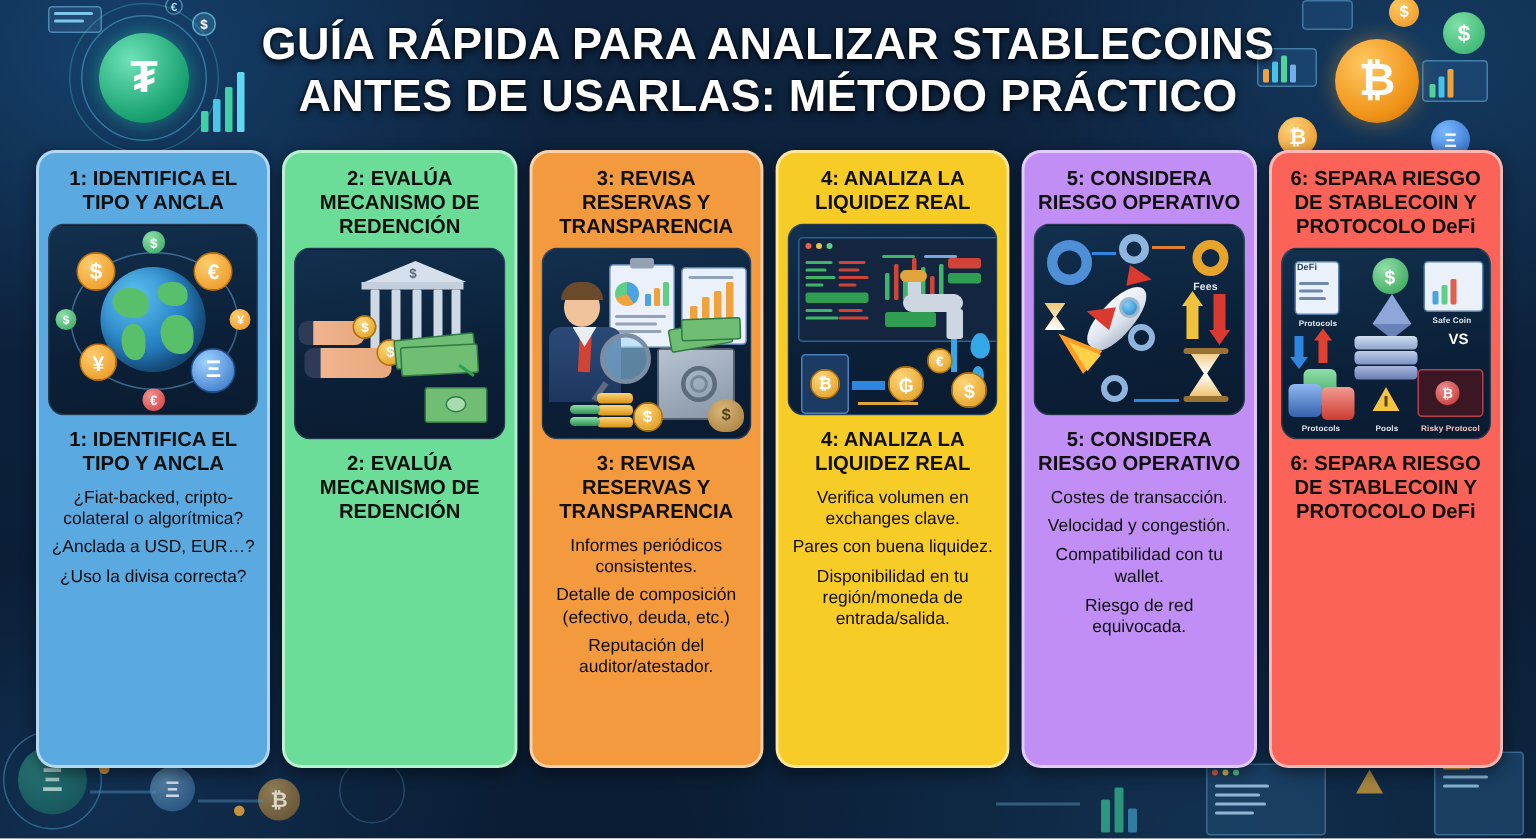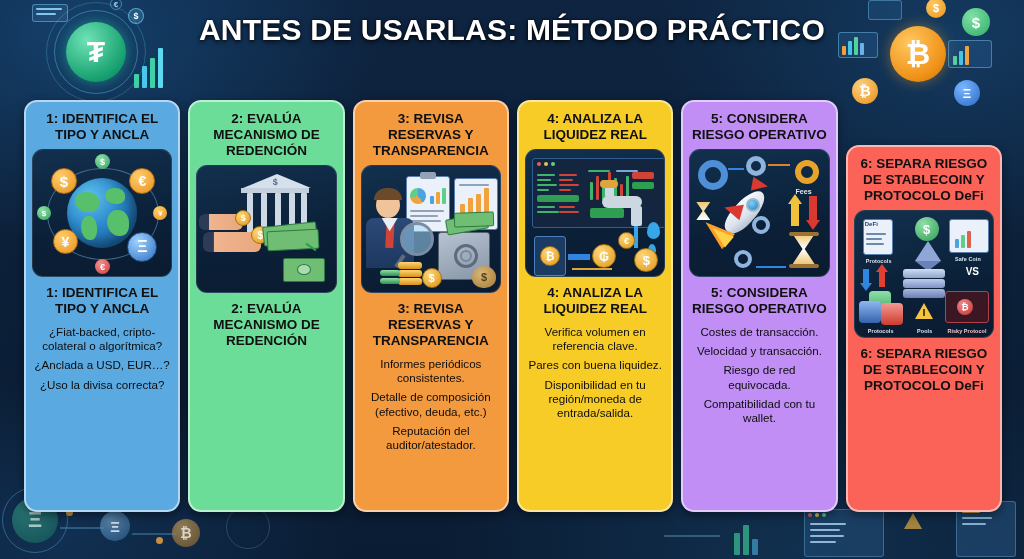--- a/index.html
+++ b/index.html
@@ -258,20 +258,21 @@
     <div class="bar" style="left:148px;top:56px;width:6px;height:16px;background:rgba(70,170,215,.7);"></div>
     <div class="tri-warn" style="left:300px;top:30px;border-bottom-color:rgba(235,175,60,.75);"></div>
     <div class="winbox" style="left:352px;top:18px;width:60px;height:56px;background:rgba(35,80,122,.65);border-color:rgba(120,190,235,.4);"></div>
     <div class="rowbar" style="left:358px;top:28px;width:18px;background:#e8a33e;"></div>
     <div class="rowbar" style="left:358px;top:34px;width:30px;background:#8fc0e2;"></div>
     <div class="rowbar" style="left:358px;top:40px;width:24px;background:#8fc0e2;"></div>
     <div class="arrow" style="left:60px;top:52px;width:56px;background:rgba(120,180,220,.4);"></div>
   </div>
 
   <div class="title-wrap">
+    <div class="title-line">GUÍA RÁPIDA PARA ANALIZAR STABLECOINS</div>
     <div class="title-line">ANTES DE USARLAS: MÉTODO PRÁCTICO</div>
   </div>
 
   <div class="cards">
 
     <div class="card" style="background:#5aa9e0;">
       <div class="card-head">1: IDENTIFICA EL TIPO Y ANCLA</div>
       <div class="thumb">
         <div class="ring" style="left:14px;top:18px;width:112px;height:92px;border-color:rgba(120,190,235,.45);"></div>
         <div class="globe">
@@ -425,21 +426,21 @@
         <div class="winbox" style="left:8px;top:86px;width:32px;height:40px;background:#1c3b62;border-color:#4a80bb;"></div>
         <div class="coin" style="left:14px;top:96px;width:20px;height:20px;background:radial-gradient(circle at 35% 30%,#ffd578,#de9a1c);font-size:11px;border:1px solid #a9720d;">₿</div>
         <div class="arrow" style="left:42px;top:104px;width:22px;height:6px;background:#2f86e0;"></div>
         <div class="coin" style="left:66px;top:94px;width:24px;height:24px;background:radial-gradient(circle at 35% 30%,#ffd578,#de9a1c);font-size:13px;border:1px solid #a9720d;">₲</div>
         <div class="coin" style="left:92px;top:82px;width:17px;height:17px;background:radial-gradient(circle at 35% 30%,#ffd578,#de9a1c);font-size:9px;border:1px solid #a9720d;">€</div>
         <div class="coin" style="right:6px;top:98px;width:24px;height:24px;background:radial-gradient(circle at 35% 30%,#ffd578,#de9a1c);font-size:13px;border:1px solid #a9720d;">$</div>
         <div class="arrow" style="left:46px;top:118px;width:40px;background:#e0a43c;"></div>
       </div>
       <div class="card-title2">4: ANALIZA LA LIQUIDEZ REAL</div>
       <div class="card-body">
-        <p>Verifica volumen en referencia clave.</p>
+        <p>Verifica volumen en exchanges clave.</p>
         <p>Pares con buena liquidez.</p>
         <p>Disponibilidad en tu región/moneda de entrada/salida.</p>
       </div>
     </div>
 
     <div class="card" style="background:#c08ef5;">
       <div class="card-head">5: CONSIDERA RIESGO OPERATIVO</div>
       <div class="thumb">
         <div class="ring" style="left:8px;top:10px;width:30px;height:30px;border:7px solid #4f8fd8;"></div>
         <div class="ring" style="left:56px;top:6px;width:20px;height:20px;border:5px solid #8fb4dd;"></div>
@@ -466,27 +467,27 @@
         <div style="position:absolute;right:10px;bottom:40px;width:30px;height:4px;background:#9a7233;border-radius:2px;"></div>
 
         <div class="hourglass" style="left:6px;top:52px;width:14px;height:18px;background:linear-gradient(180deg,#f0c674,#fff);"></div>
         <div class="arrow" style="left:38px;top:18px;width:16px;background:#2f86e0;"></div>
         <div class="arrow" style="left:78px;top:14px;width:22px;background:#e07f2f;"></div>
         <div class="arrow" style="left:66px;top:116px;width:30px;background:#2f86e0;"></div>
       </div>
       <div class="card-title2">5: CONSIDERA RIESGO OPERATIVO</div>
       <div class="card-body">
         <p>Costes de transacción.</p>
-        <p>Velocidad y transacción.</p>
+        <p>Velocidad y congestión.</p>
+        <p>Compatibilidad con tu wallet.</p>
         <p>Riesgo de red equivocada.</p>
-        <p>Compatibilidad con tu wallet.</p>
       </div>
     </div>
 
-    <div class="card" style="background:#fb6358;margin-top:45px;">
+    <div class="card" style="background:#fb6358;">
       <div class="card-head">6: SEPARA RIESGO DE STABLECOIN Y PROTOCOLO DeFi</div>
       <div class="thumb">
 
         <div class="winbox" style="left:8px;top:8px;width:30px;height:36px;"></div>
         <div class="t-lbl" style="left:10px;top:10px;width:20px;color:#1e3a5c;font-size:6px;text-align:left;">DeFi</div>
         <div class="rowbar" style="left:11px;top:22px;width:20px;background:#6f8aa8;"></div>
         <div class="rowbar" style="left:11px;top:27px;width:16px;background:#6f8aa8;"></div>
         <div class="rowbar" style="left:11px;top:32px;width:18px;background:#6f8aa8;"></div>
         <div class="t-lbl" style="left:2px;top:47px;width:44px;">Protocols</div>
 

